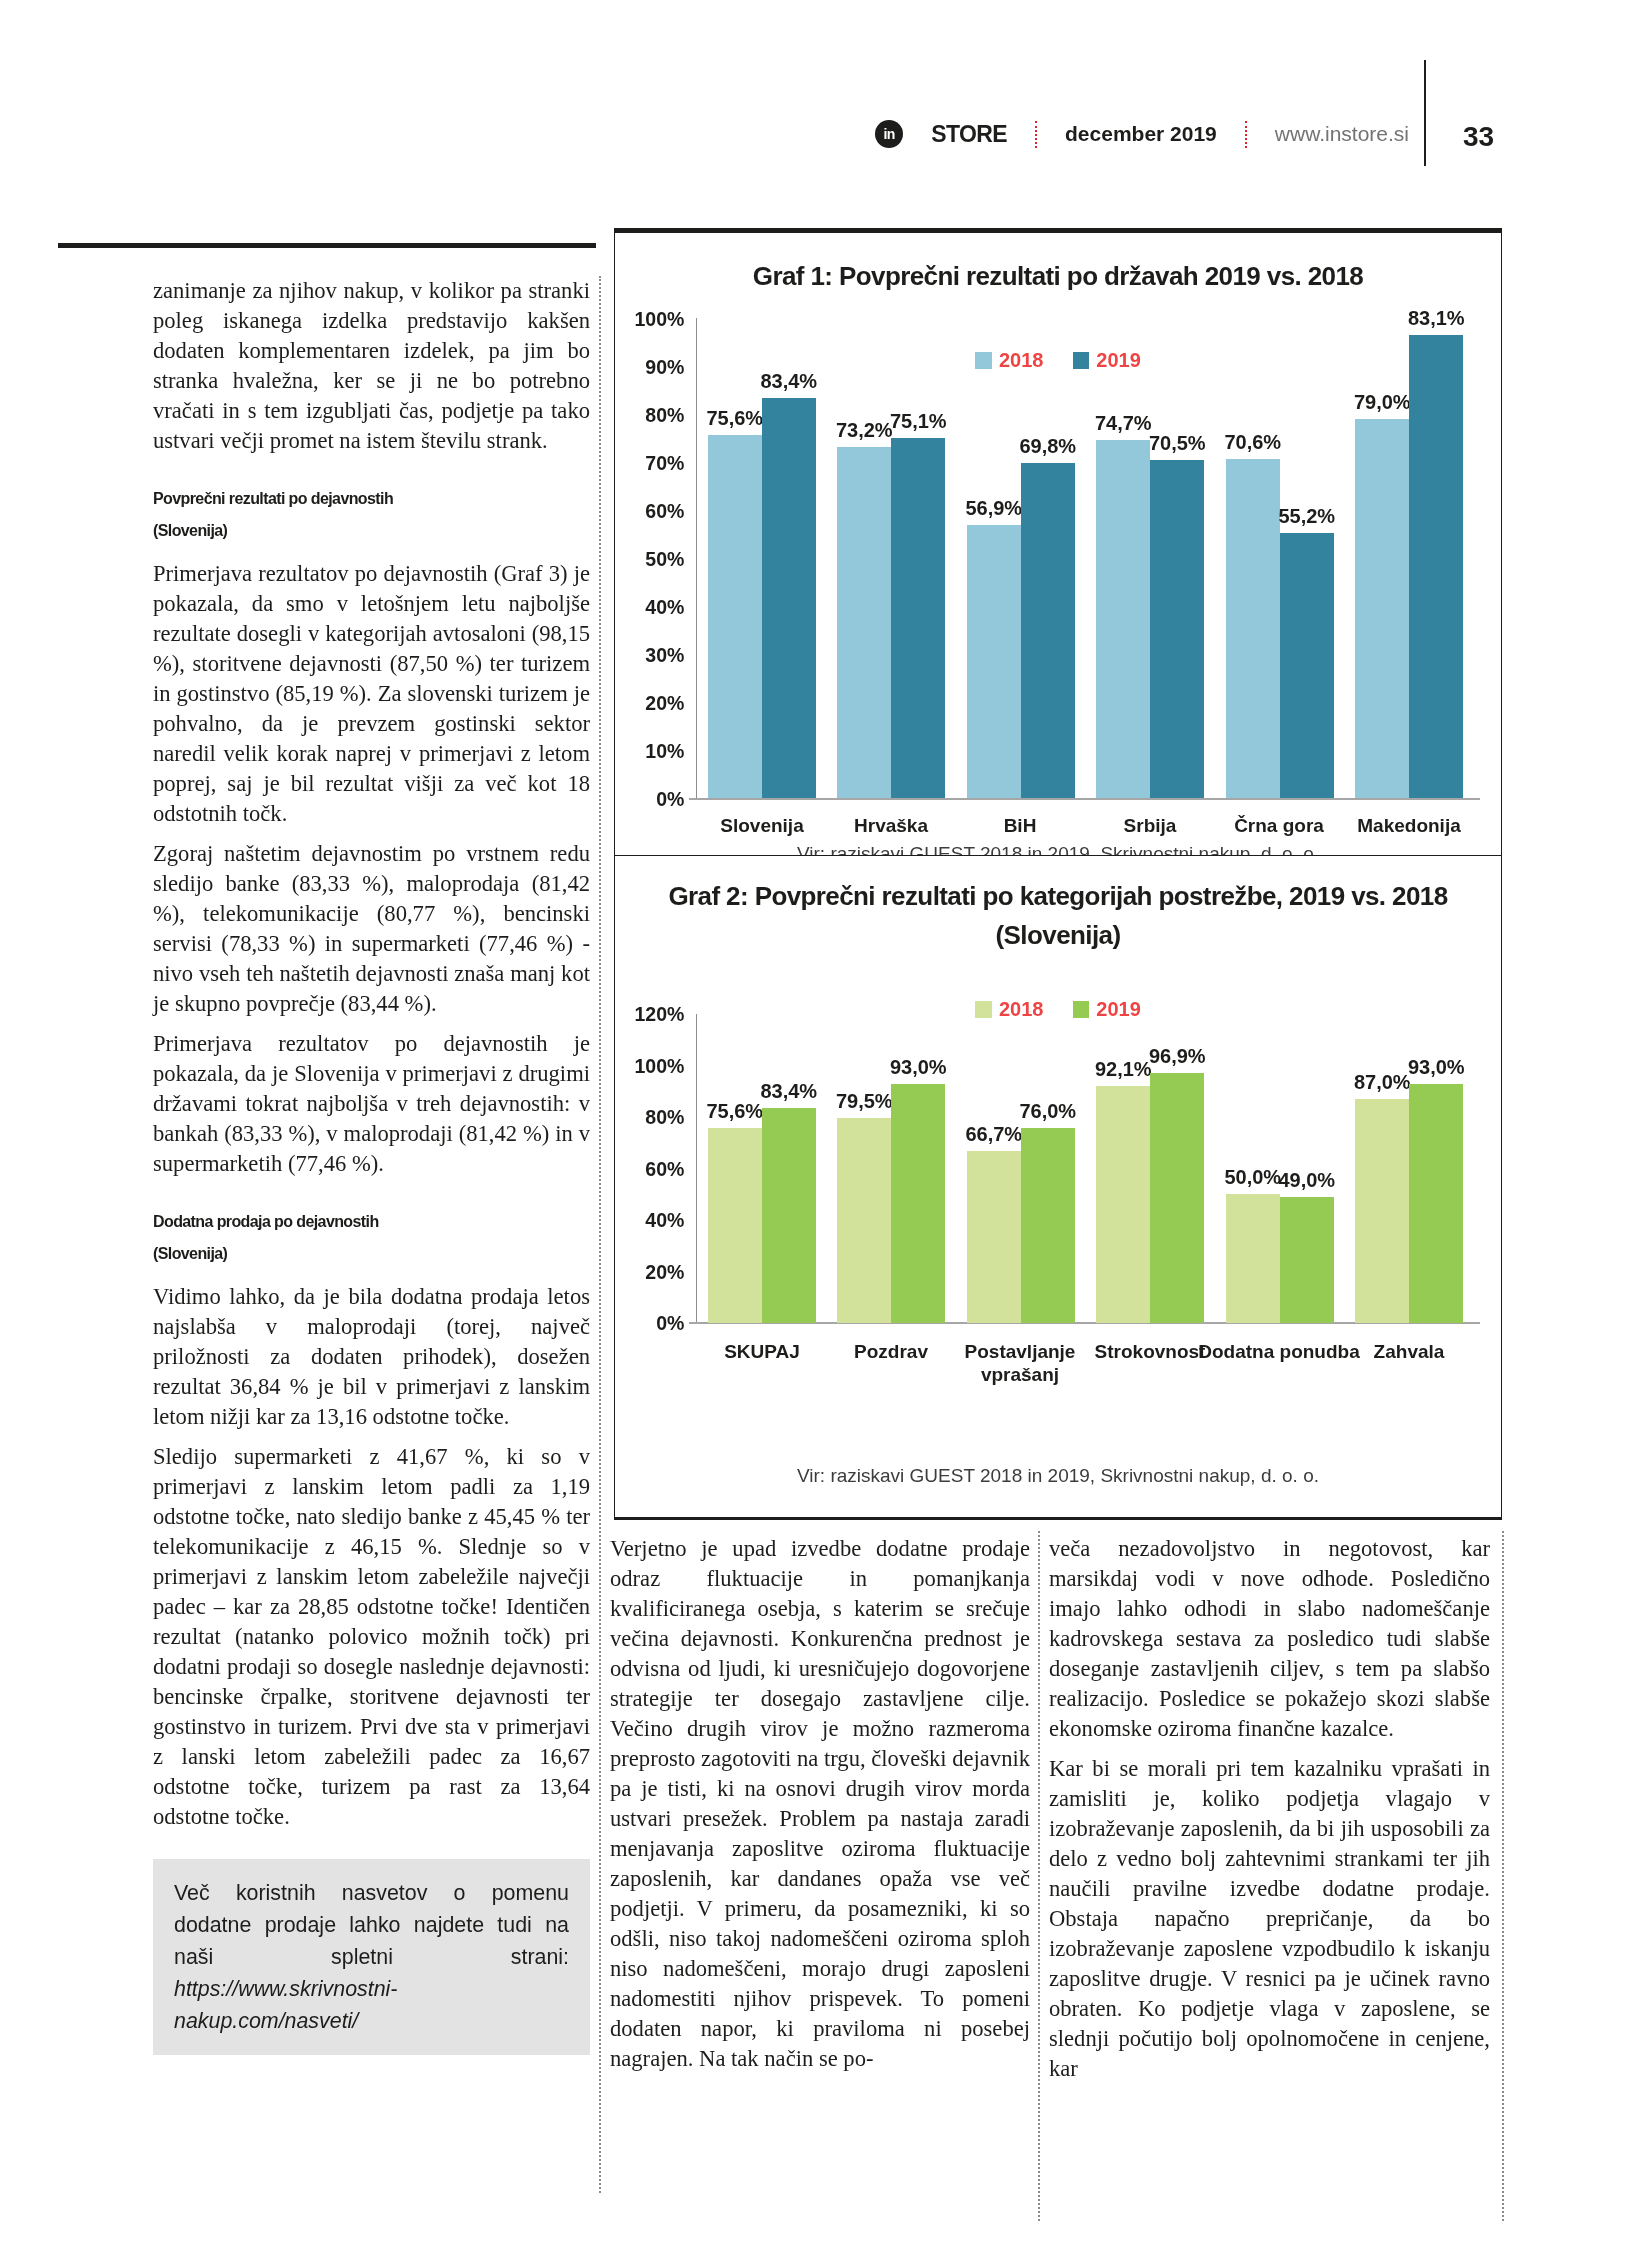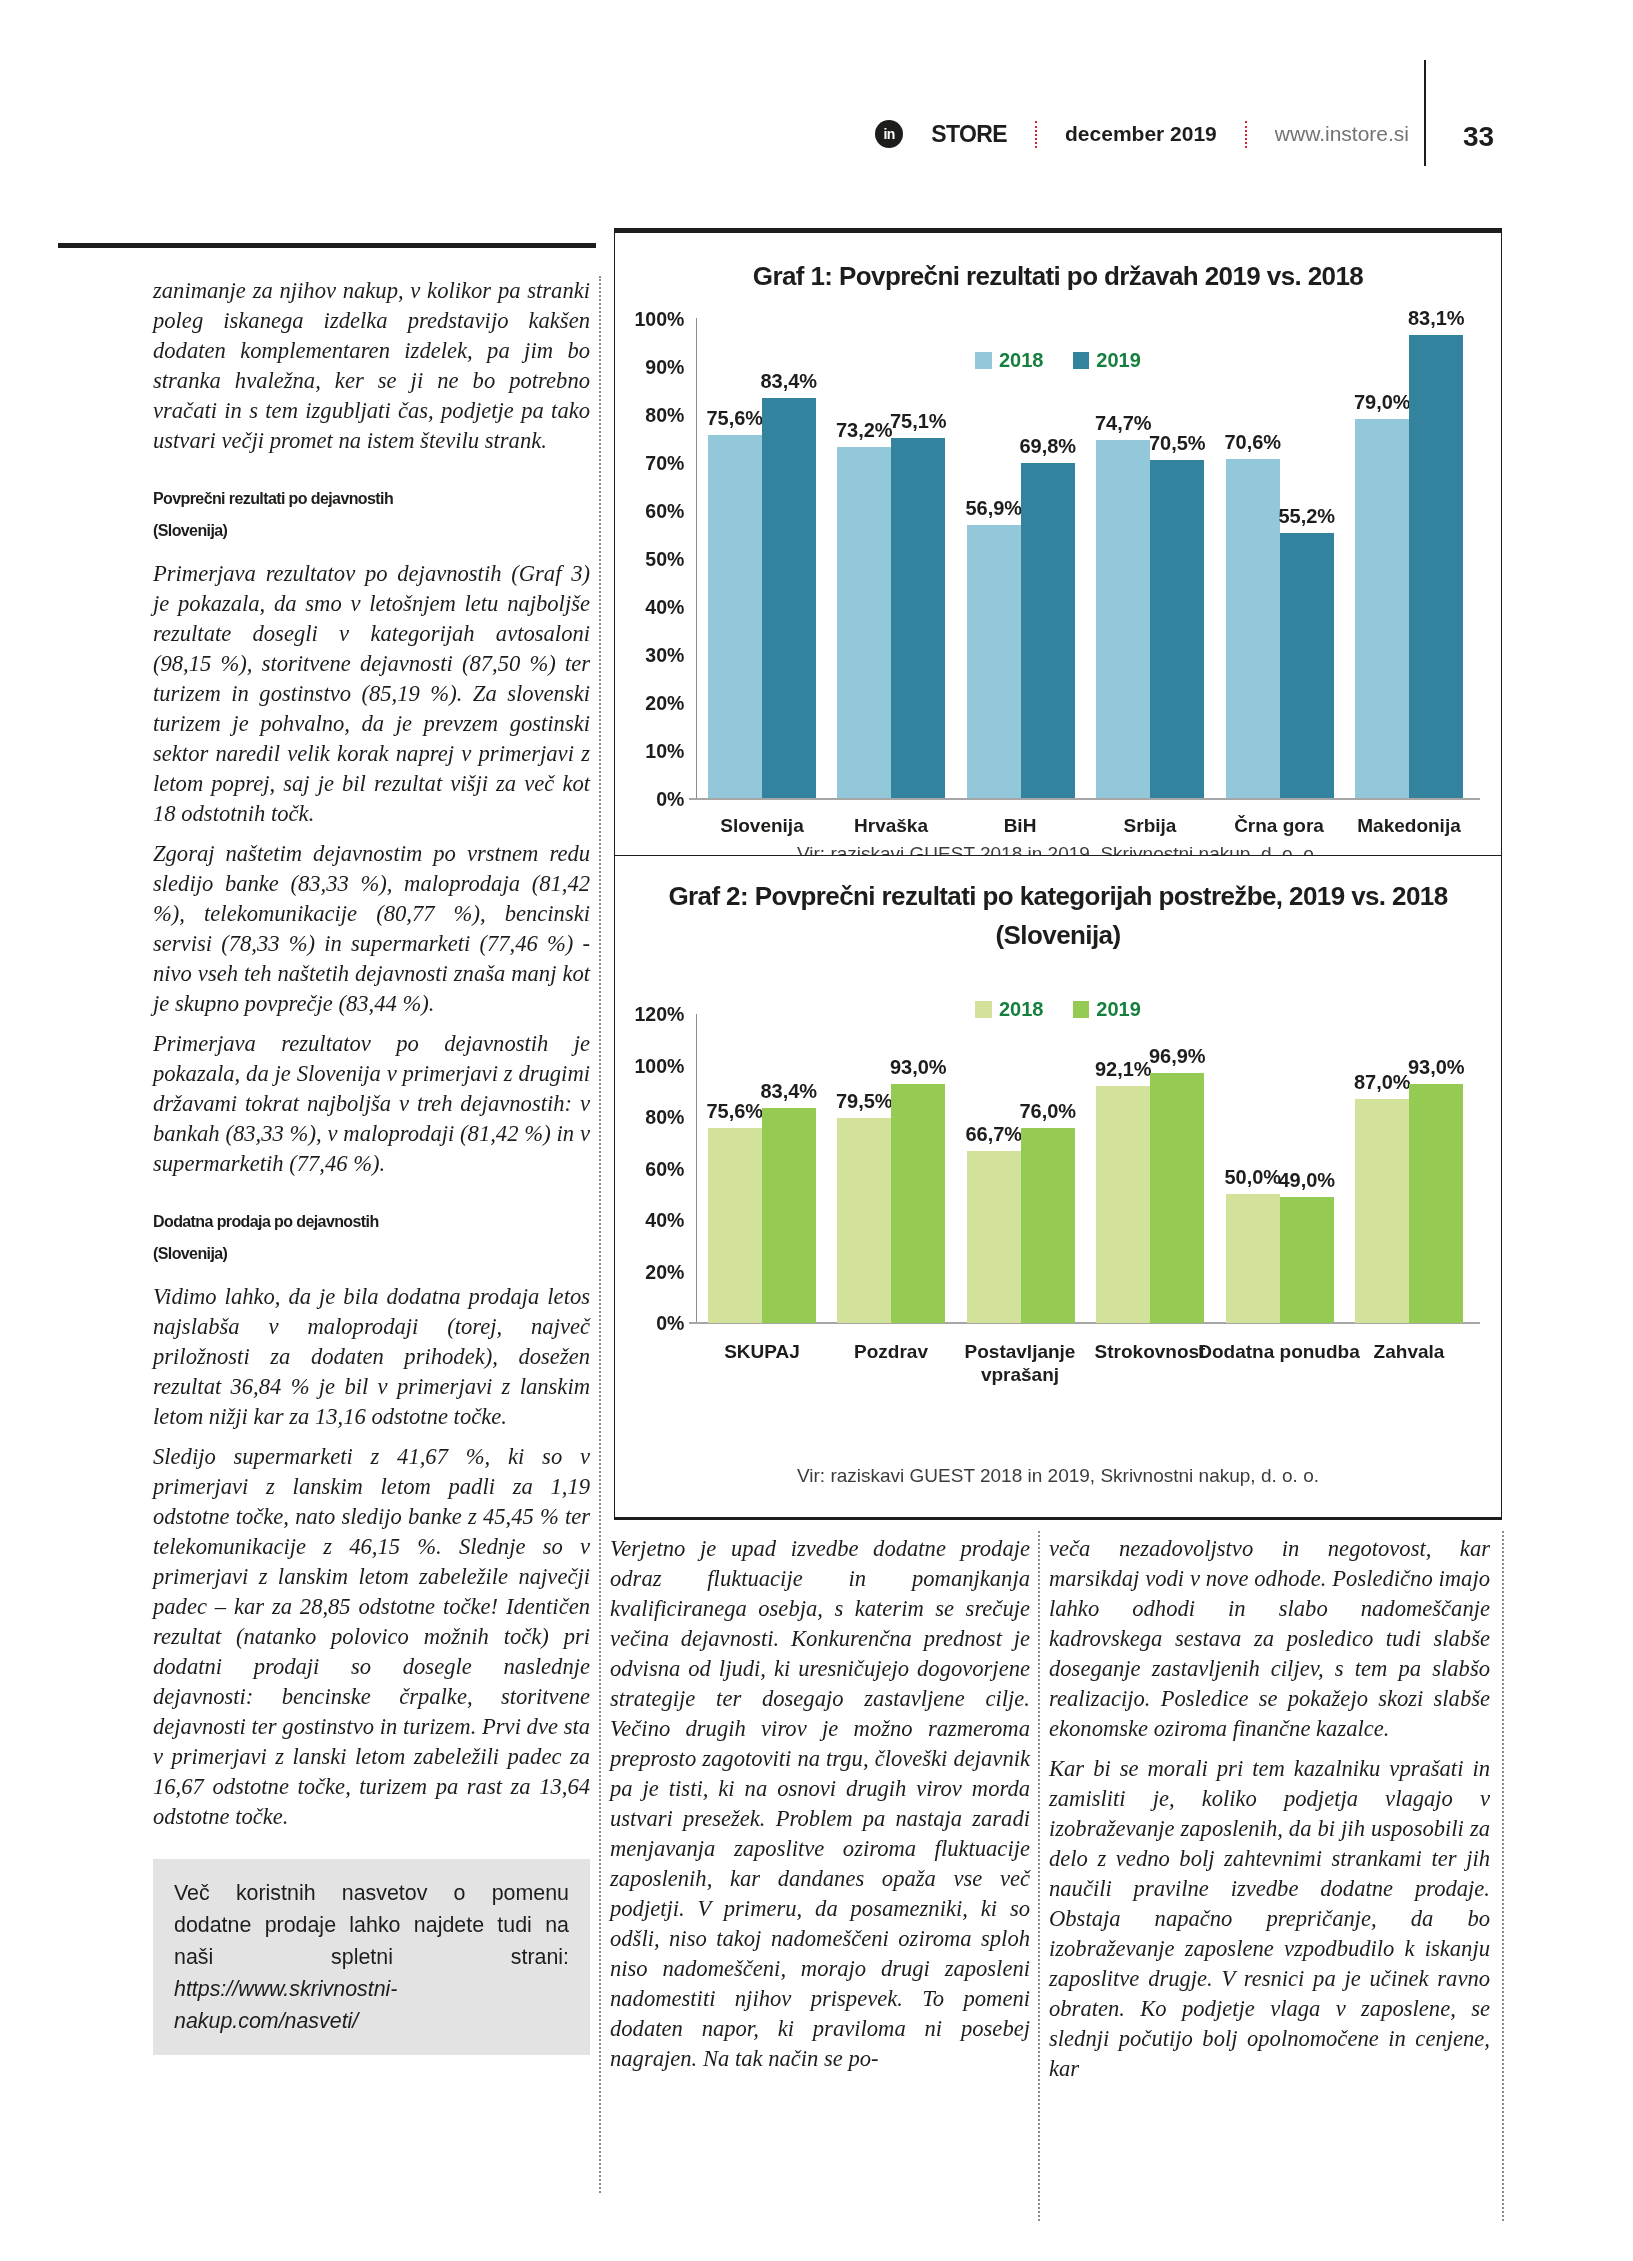--- a/index.html
+++ b/index.html
@@ -15,21 +15,21 @@
   .dotsep{height:27px;border-left:2.4px dotted #d9252b;}
   .issue{font-weight:bold;font-size:21px;}
   .website{font-size:21px;color:#737373;}
   .header-vrule{position:absolute;left:1424px;top:60px;width:2.4px;height:106px;background:#1d1d1b;}
   .page-num{position:absolute;left:1463px;top:121px;font-family:"Liberation Sans","DejaVu Sans",sans-serif;
             font-weight:bold;font-size:28px;}
   .left-rule{position:absolute;left:58px;top:243px;width:538px;height:4.9px;background:#1d1d1b;}
 
   
   .col{position:absolute;text-align:justify;font-size:22.6px;line-height:30px;}
-  .col p{margin:0 0 9.8px 0;font-style:italic;}
+  .col p{margin:0 0 9.8px 0;}
   .col-left{left:153px;top:276px;width:437px;}
   .col-mid{left:610px;top:1534px;width:420px;}
   .col-right{left:1049px;top:1534px;width:441px;}
   .subhead{font-family:"Liberation Sans","DejaVu Sans",sans-serif;font-weight:bold;font-size:16px;line-height:32px;
            letter-spacing:-0.6px;margin:27px 0 12.2px 0;text-align:left;}
   .info-box{background:#e3e3e4;margin-top:27px;padding:18.3px 21px;text-align:justify;
             font-family:"Liberation Sans","DejaVu Sans",sans-serif;font-size:21.4px;line-height:32px;}
   .info-box .url{font-style:italic;}
 
   
@@ -39,21 +39,21 @@
   .sep3{left:1502px;top:1531px;height:690px;}
 
   
   .chart-box{position:absolute;left:614px;width:886px;background:#ffffff;border:1.2px solid #1d1d1b;
              font-family:"Liberation Sans","DejaVu Sans",sans-serif;color:#1d1d1b;}
   #chart-0{top:188px;height:663px;border-top-width:5.5px;margin-top:40px;}
   #chart-1{top:855px;height:661px;border-bottom-width:3.7px;}
   .chart-title{position:absolute;left:0;right:0;text-align:center;font-weight:bold;font-size:26px;
                line-height:39px;letter-spacing:-0.6px;}
   .legend{position:absolute;left:0;right:0;display:flex;justify-content:center;gap:29px;}
-  .legend-item{display:flex;align-items:center;gap:7.3px;font-size:20px;font-weight:bold;color:#15803d;}
+  .legend-item{display:flex;align-items:center;gap:7.3px;font-size:20px;font-weight:bold;color:#ef4444;}
   .legend-swatch{width:16.5px;height:16.5px;}
   .ytick{position:absolute;width:73px;text-align:right;font-size:19.5px;font-weight:600;}
   .yaxis{position:absolute;width:1.2px;background:#8d8d8d;}
   .xbase{position:absolute;height:2.4px;background:#a6a6a6;}
   .groups{position:absolute;display:flex;align-items:flex-end;}
   .group{flex:1;display:flex;justify-content:center;align-items:flex-end;height:100%;}
   .bar{position:relative;width:54px;}
   .vlabel{position:absolute;top:-28px;left:50%;transform:translateX(-50%);
           font-size:20px;font-weight:bold;white-space:nowrap;}
   .xlabel{position:absolute;transform:translateX(-50%);text-align:center;font-size:19px;font-weight:600;

